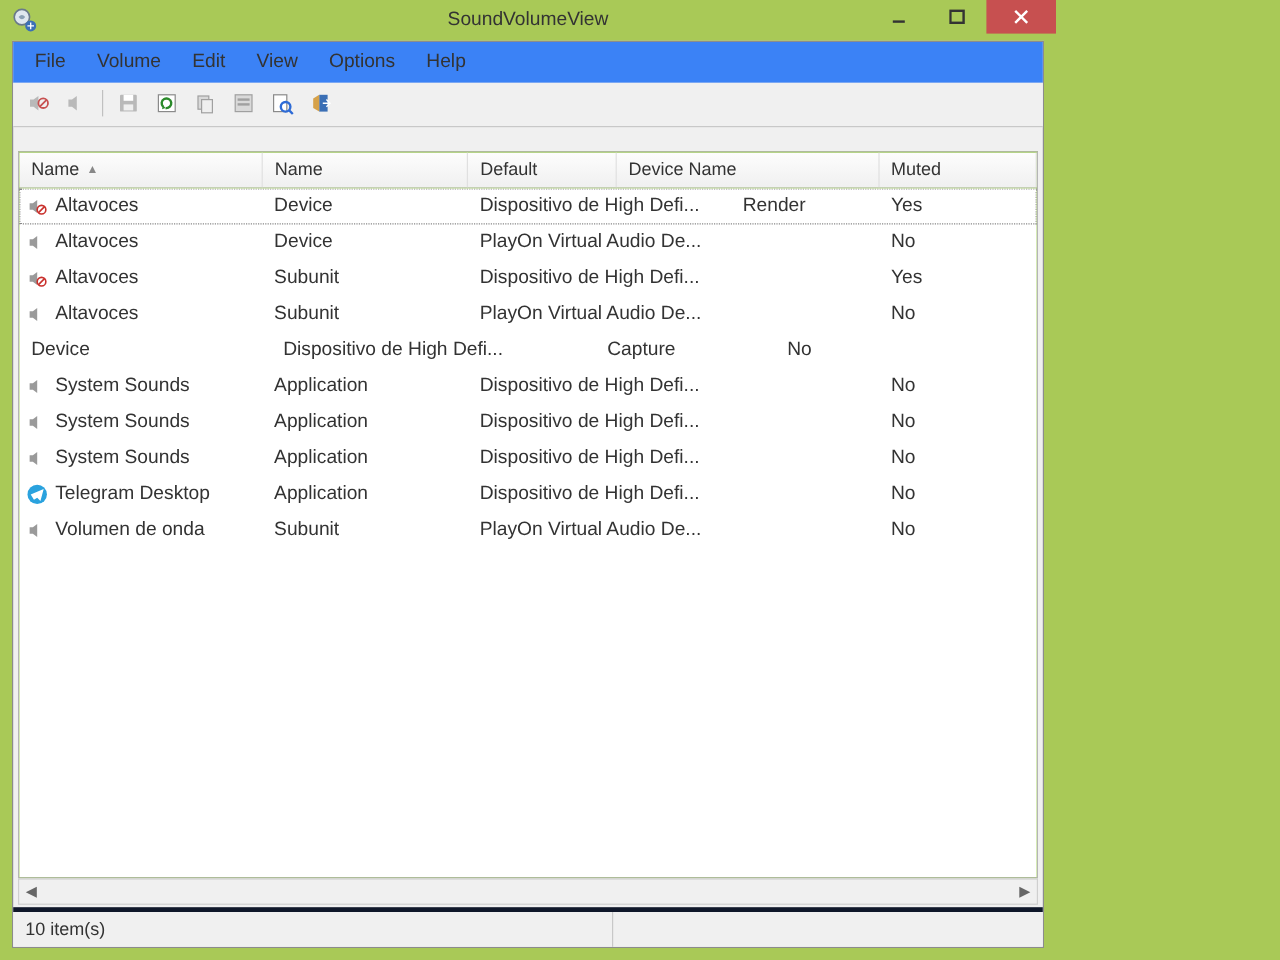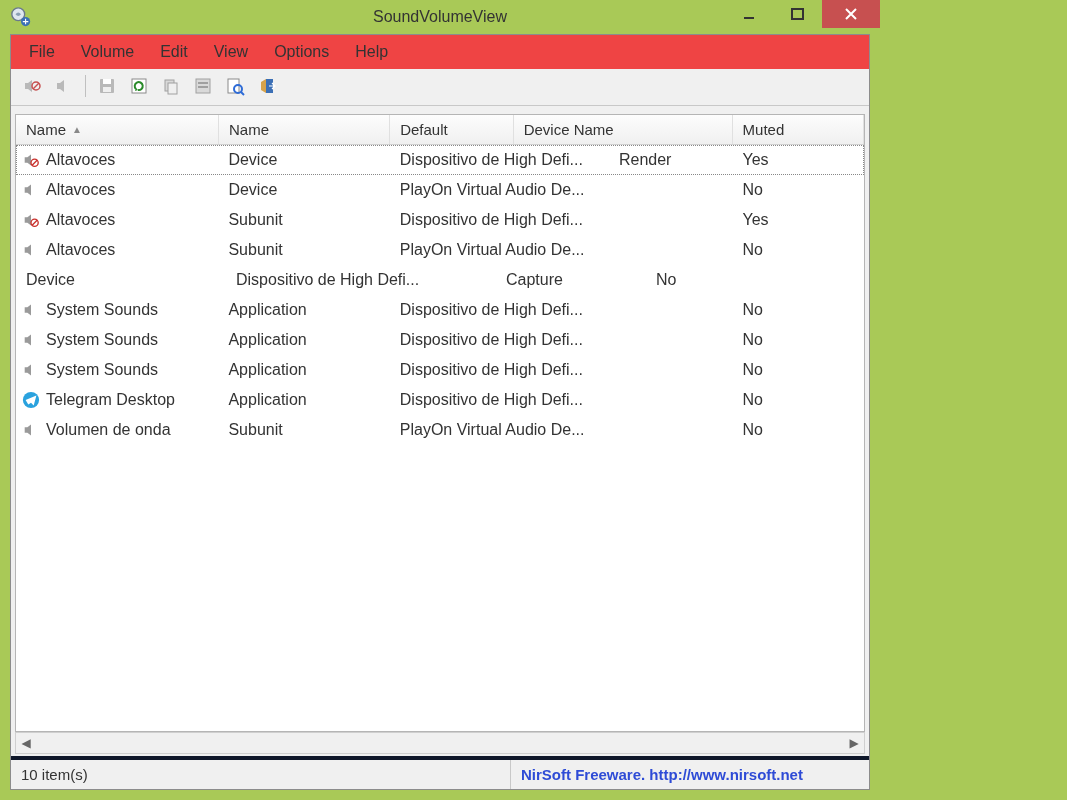--- a/index.html
+++ b/index.html
@@ -68,21 +68,21 @@
     flex: 1;
     display: flex;
     flex-direction: column;
   }
   .menubar {
     display: flex;
     gap: 2px;
     padding: 4px 6px;
     font-size: 16px;
     color: #333;
-    background: #ef4444;
+    background: #3b82f6;
   }
   .menubar span {
     padding: 4px 12px;
     cursor: default;
   }
   .toolbar {
     display: flex;
     align-items: center;
     gap: 6px;
     padding: 4px 8px 6px 8px;
@@ -94,21 +94,21 @@
     background: #c0c0c0;
     margin: 0 2px;
   }
   .tbtn {
     width: 26px; height: 26px;
     display: flex; align-items:center; justify-content:center;
     cursor: default;
   }
   .listarea-wrap {
     flex: 1;
-    margin: 8px 4px 0 4px;
+    margin: 20px 4px 0 4px;
     background: #84cc16;
     border: 1px solid #b5b5b5;
     display: flex;
     flex-direction: column;
     overflow: hidden;
   }
   .list-header {
     display: flex;
     background: linear-gradient(#fdfdfd,#f0f0f0);
     border-bottom: 1px solid #d0d0d0;
@@ -426,16 +426,15 @@
     </div>
 
     <div class="hscroll">
       <div class="arrow">◀</div>
       <div class="track"></div>
       <div class="arrow">▶</div>
     </div>
 
     <div class="statusbar">
       <div class="status-left">10 item(s)</div>
-      <div class="status-right">NirSoft Freeware.  http://www.nirsoft.net</div>
     </div>
   </div>
 </div>
 
 </body></html>

